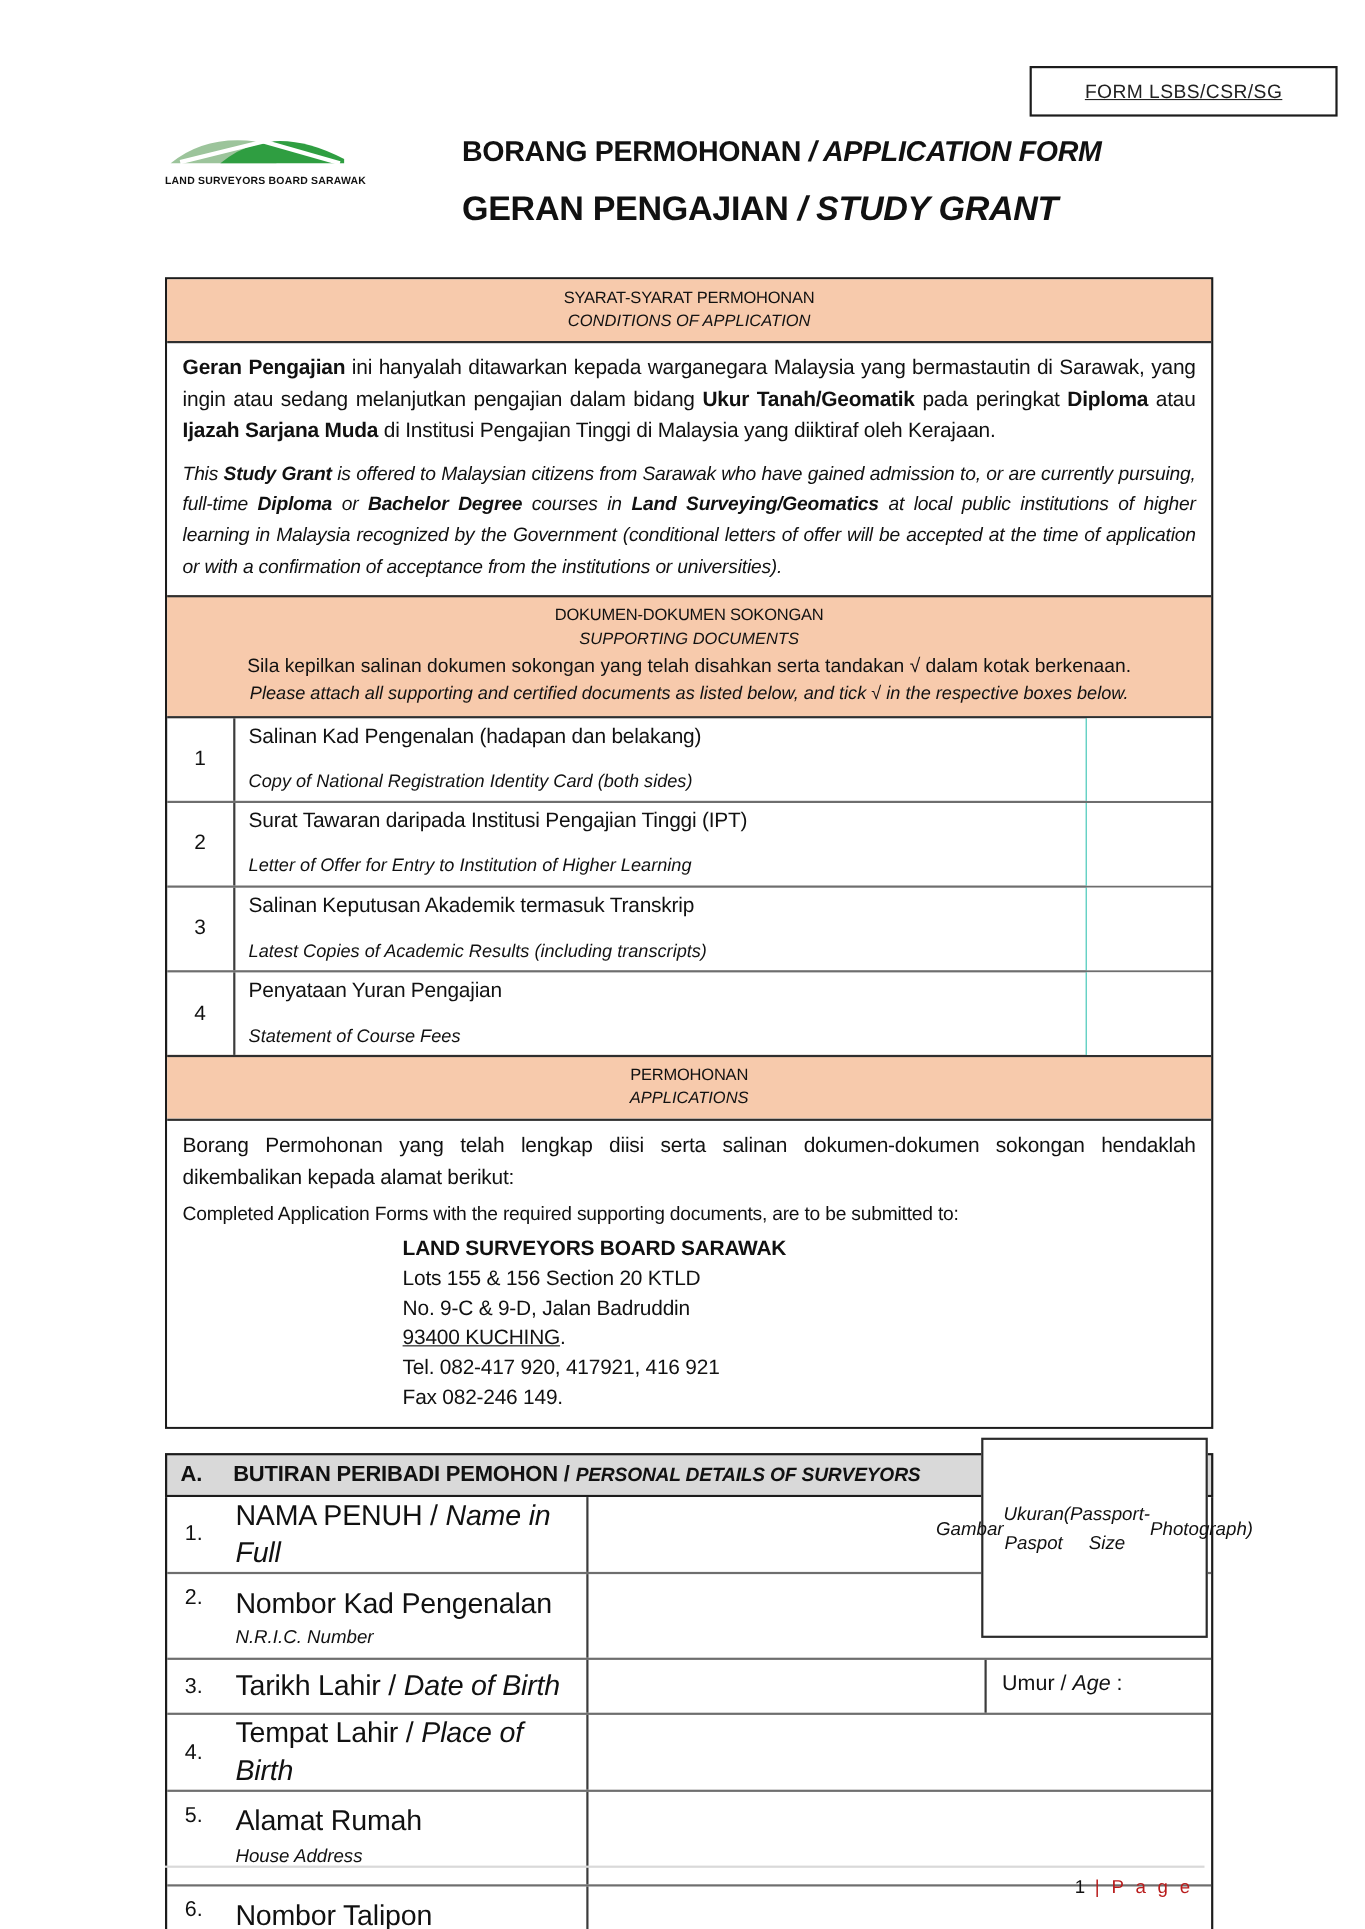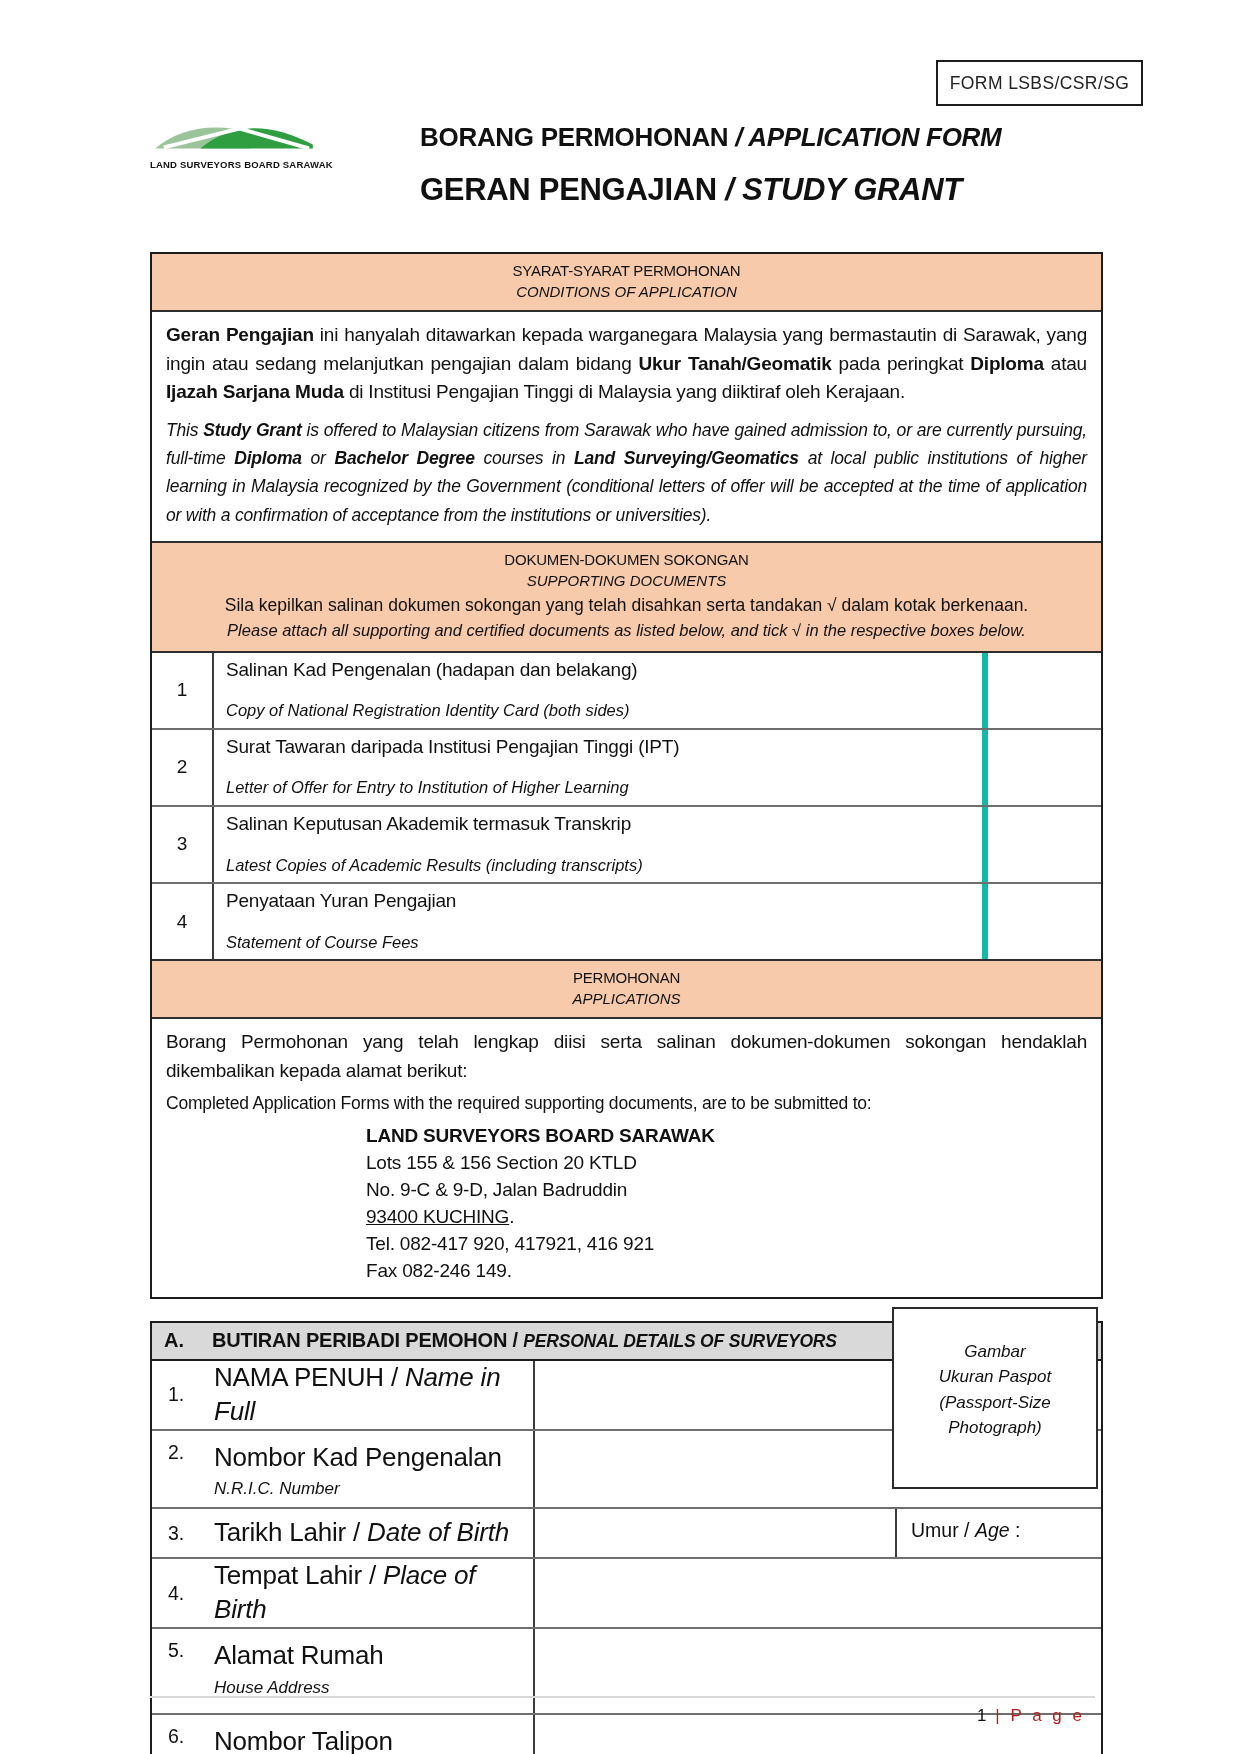--- a/index.html
+++ b/index.html
@@ -8,23 +8,23 @@
     position:relative; width:1241px; height:1754px; margin:0 auto;
     background:#ffffff; font-family:"Liberation Sans", sans-serif; color:#111;
     overflow:hidden;
   }
   .seg-b { font-weight:700; }
   .seg-i { font-style:italic; }
   .seg-u { text-decoration:underline; }
 
   
   .form-code-box {
-    position:absolute; left:936px; top:60px; width:207px; height:46px;
+    position:absolute; left:936px; top:60px; width:280px; height:46px;
     border:2px solid #1c1c1c; display:flex; align-items:center; justify-content:center;
-    font-size:17.5px; letter-spacing:.4px; color:#222;
+    font-size:17.5px; letter-spacing:.4px; color:#222;text-decoration:underline;
   }
   .brand { position:absolute; left:150px; top:108px; width:172px; }
   .brand svg { display:block; }
   .brand-name { font-size:9.5px; font-weight:700; letter-spacing:.2px; white-space:nowrap; margin-top:1px; }
   .titles { position:absolute; left:420px; top:122px; white-space:nowrap; }
   .title-line1 { font-size:26px; letter-spacing:-.3px; }
   .title-line2 { font-size:31px; letter-spacing:-.3px; margin-top:19px; }
   .title-line1 .tb, .title-line2 .tb { font-weight:700; }
   .title-line1 .ti, .title-line2 .ti { font-weight:700; font-style:italic; }
 
@@ -41,21 +41,21 @@
   .para-my { font-size:19px; line-height:1.5; text-align:justify; letter-spacing:-.2px; }
   .para-en { font-size:17.5px; line-height:1.62; text-align:justify; margin-top:9px; letter-spacing:-.2px; }
 
   .docs-rows { border-top:2px solid #2f2f2f; }
   .doc-row { display:flex; min-height:58px; }
   .doc-row + .doc-row { border-top:2px solid #6e6e6e; }
   .doc-no {
     width:62px; flex:0 0 62px; display:flex; align-items:center; justify-content:center;
     font-size:19px; border-right:2px solid #3c3c3c;
   }
-  .doc-desc { flex:1 1 auto; padding:5px 12px 6px; border-right:6px solid #14b8a6; }
+  .doc-desc { flex:1 1 auto; padding:5px 12px 6px; border-right:1px solid #14b8a6; }
   .doc-my { font-size:19px; line-height:1.3; letter-spacing:-.2px; }
   .doc-en { font-size:16.5px; font-style:italic; line-height:1.3; margin-top:18px; }
   .doc-tick { width:113px; flex:0 0 113px; background:#fff; }
 
   .addr-block { margin:5px 0 0 200px; font-size:19px; line-height:1.42; letter-spacing:-.2px; }
 
   
   .gap { height:22px; }
   .section-a { position:relative; }
   .a-header {
@@ -75,21 +75,21 @@
   .p-field { flex:1 1 auto; }
   .p-field-mid { flex:0 0 360px; width:360px; }
   .p-umur { flex:0 0 208px; width:208px; border-left:2px solid #3c3c3c; padding:10px 0 0 14px; font-size:19.5px; }
   .r1 { min-height:68px; } .r2 { min-height:66px; } .r3 { min-height:50px; }
   .r4 { min-height:52px; } .r5 { min-height:86px; } .r6 { min-height:64px; } .r7 { min-height:54px; }
   .r1 .p-label, .r3 .p-label, .r4 .p-label, .r7 .p-label { align-items:center; padding-top:0; padding-bottom:0; }
 
   .photo-box {
     position:absolute; left:742px; top:-14px; width:206px; height:182px;
     background:#fff; border:2px solid #2b2b2b; z-index:3;
-    display:flex; flex-direction:column; justify-content:center; align-items:center;
+    display:flex; justify-content:center; align-items:center;
     font-size:17px; font-style:italic; line-height:1.5; text-align:center; padding-bottom:16px;
   }
 
   
   .footer { position:absolute; left:150px; top:1696px; width:945px; }
   .footer-rule { height:2px; background:#d9d9d9; }
   .footer-text { text-align:right; margin-top:8px; padding-right:10px; font-size:17px; }
   .footer-text .pn { color:#111; letter-spacing:2px; }
   .footer-text .pl { color:#b91c1c; letter-spacing:3px; }
 </style>

